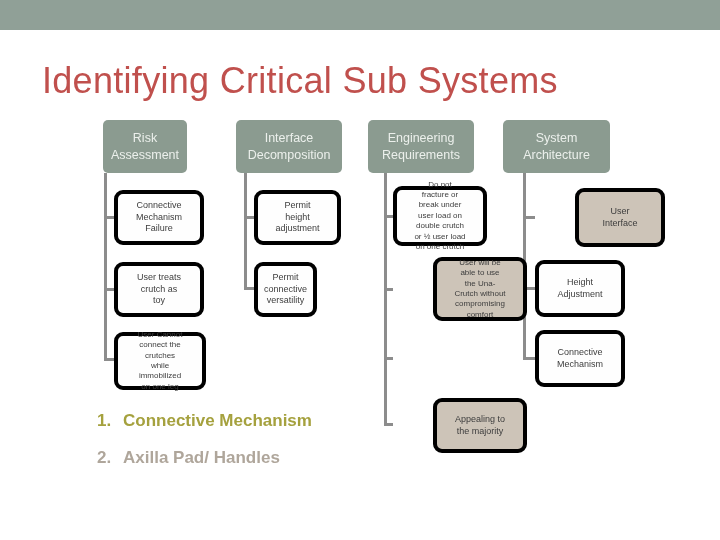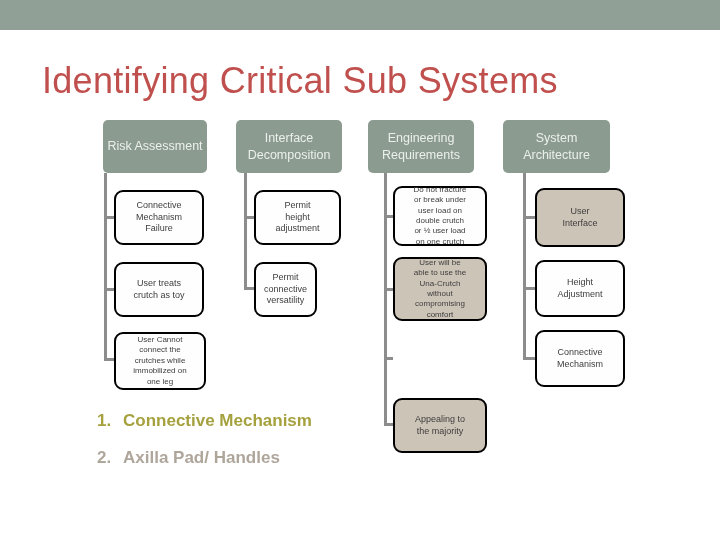--- a/index.html
+++ b/index.html
@@ -4,42 +4,42 @@
 <style>
   html,body{margin:0;padding:0;background:#ffffff;}
   .slide{position:relative;width:720px;height:540px;background:#ffffff;overflow:hidden;
          font-family:"Liberation Sans",sans-serif;}
   .top-band{position:absolute;left:0;top:0;width:720px;height:30px;background:#90A097;}
   .title{position:absolute;left:42px;top:60px;margin:0;font-size:36px;font-weight:400;
          color:#C0504D;letter-spacing:.3px;white-space:nowrap;}
   .hdr{position:absolute;background:#8B9B90;border-radius:5px;color:#ECF0EC;
        font-size:12.5px;line-height:1.35;display:flex;align-items:center;justify-content:center;
        text-align:center;box-sizing:border-box;padding:2px;}
-  .box{position:absolute;background:#FEFEFE;border:2px solid #000000;border-radius:9px;
+  .box{position:absolute;background:#FEFEFE;border:4px solid #000000;border-radius:9px;
        color:#3D3D3D;font-size:9px;line-height:1.3;display:flex;align-items:center;
        justify-content:center;text-align:center;box-sizing:border-box;padding:3px 17px;}
-  .box.tan{background:#CDC4B8;}
+  .box.tan{background:#CDC4B8;margin-left:40px;}
   .box.fs8{font-size:8px;}
   .vline{position:absolute;width:3px;background:#8C8C8C;}
   .hstub{position:absolute;height:3px;background:#8C8C8C;}
   .list-item{position:absolute;font-size:17px;font-weight:bold;display:flex;align-items:baseline;}
   .list-item .num{width:26px;flex:0 0 auto;}
   .li1{color:#A5A13E;}
   .li2{color:#AFA69B;}
 </style>
 </head>
 <body>
 
 <div class="slide">
 
   <div class="top-band"></div>
 
   <h1 class="title">Identifying Critical Sub Systems</h1>
 
-  <div class="hdr" style="left:103px;top:120px;width:104px;height:53px">Risk Assessment</div>
+  <div class="hdr" style="left:103px;top:120px;width:84px;height:53px">Risk Assessment</div>
   <div class="hdr" style="left:236px;top:120px;width:106px;height:53px">Interface Decomposition</div>
   <div class="hdr" style="left:368px;top:120px;width:106px;height:53px">Engineering Requirements</div>
   <div class="hdr" style="left:503px;top:120px;width:107px;height:53px">System Architecture</div>
 
   <div class="vline" style="left:104px;top:173px;height:188px"></div>
   <div class="hstub" style="left:104px;top:216px;width:10px"></div>
   <div class="hstub" style="left:104px;top:288px;width:10px"></div>
   <div class="hstub" style="left:104px;top:358px;width:10px"></div>
 
   <div class="vline" style="left:244px;top:173px;height:116px"></div>

